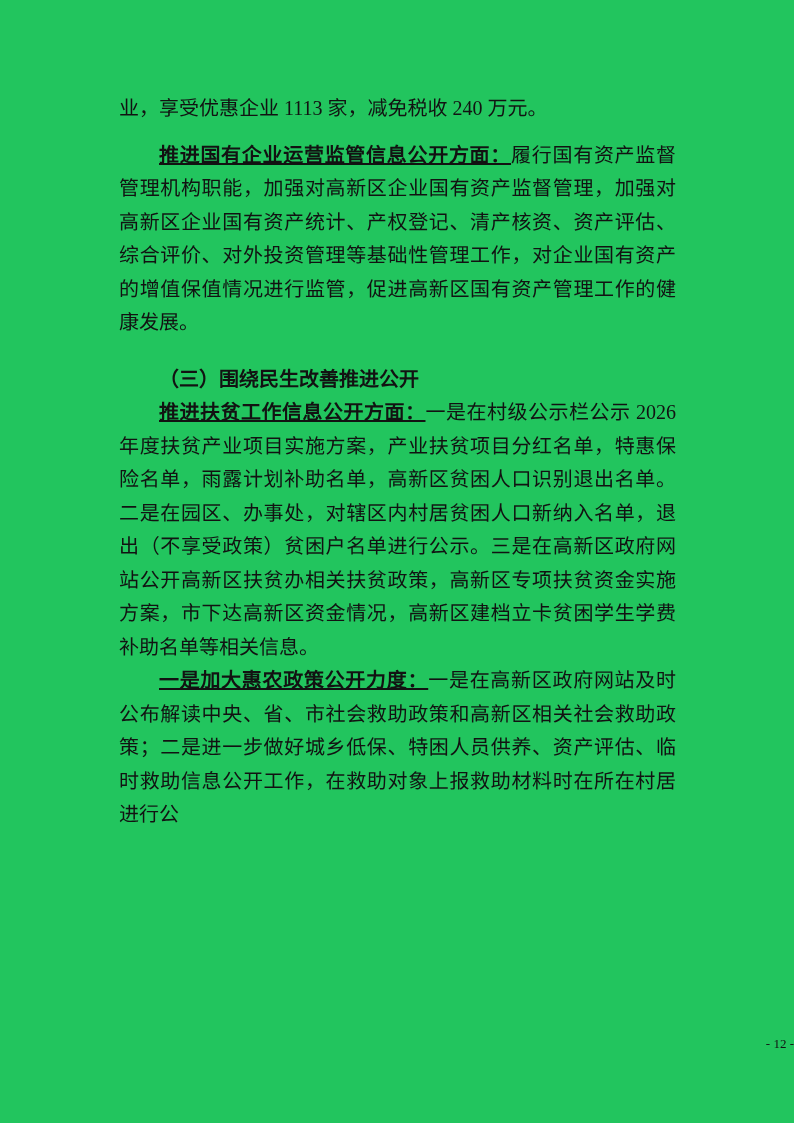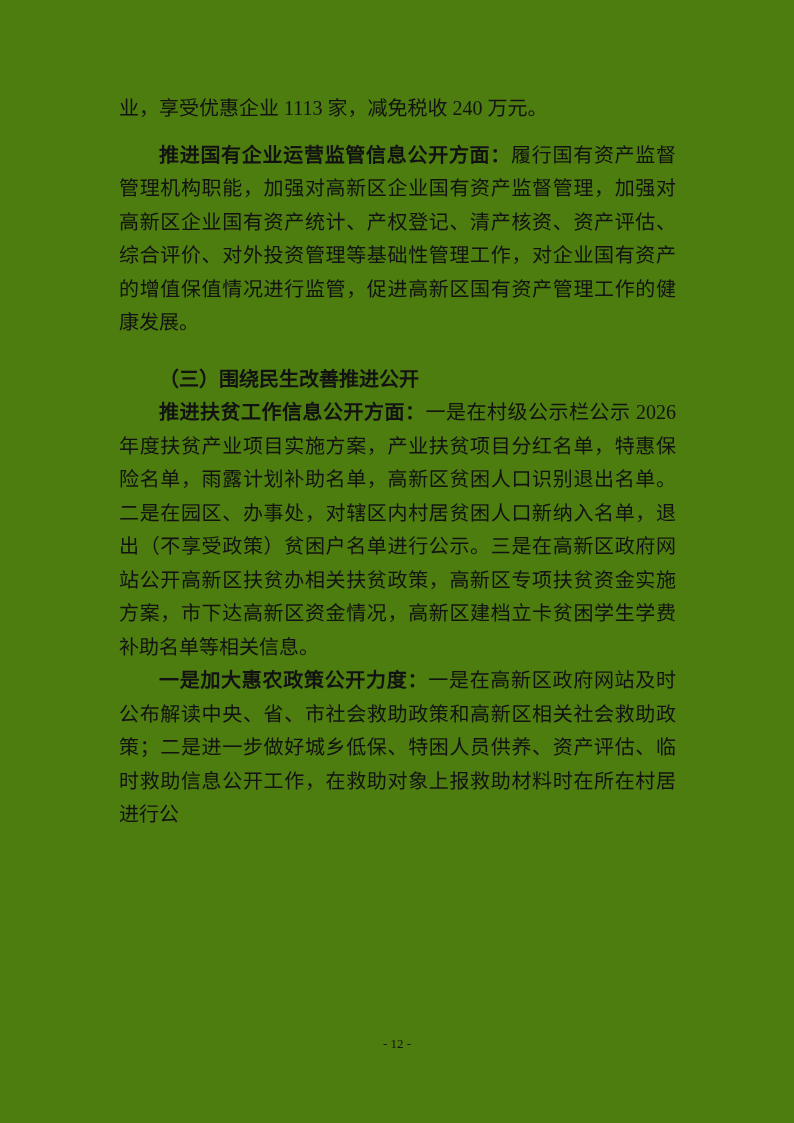--- a/index.html
+++ b/index.html
@@ -4,21 +4,21 @@
 <style>
   html, body {
     margin: 0;
     padding: 0;
     background: #ffffff;
   }
   .page {
     position: relative;
     width: 794px;
     height: 1123px;
-    background: #4d7c0f;
+    background: #22c55e;
     overflow: hidden;
     font-family: "Liberation Serif", "DejaVu Serif", serif;
     color: #121212;
   }
   .text-block {
     position: absolute;
     left: 119px;
     top: 92px;
     width: 557px;
     font-size: 20px;
@@ -31,31 +31,32 @@
     padding: 0;
   }
   .para.indent {
     text-indent: 2em;
   }
   .para.continuation {
     margin-bottom: 13px;
   }
   .lead {
     font-weight: bold;
+    text-decoration: underline;
   }
   .para.heading {
     font-weight: bold;
     margin-top: 23px;
   }
   .page-number {
     position: absolute;
     top: 1036px;
     left: 0;
     width: 100%;
-    text-align: center;
+    text-align: right;
     font-size: 13px;
     line-height: 16px;
     color: #121212;
   }
 </style>
 </head>
 <body>
 
 <div class="page">
   <div class="text-block">

